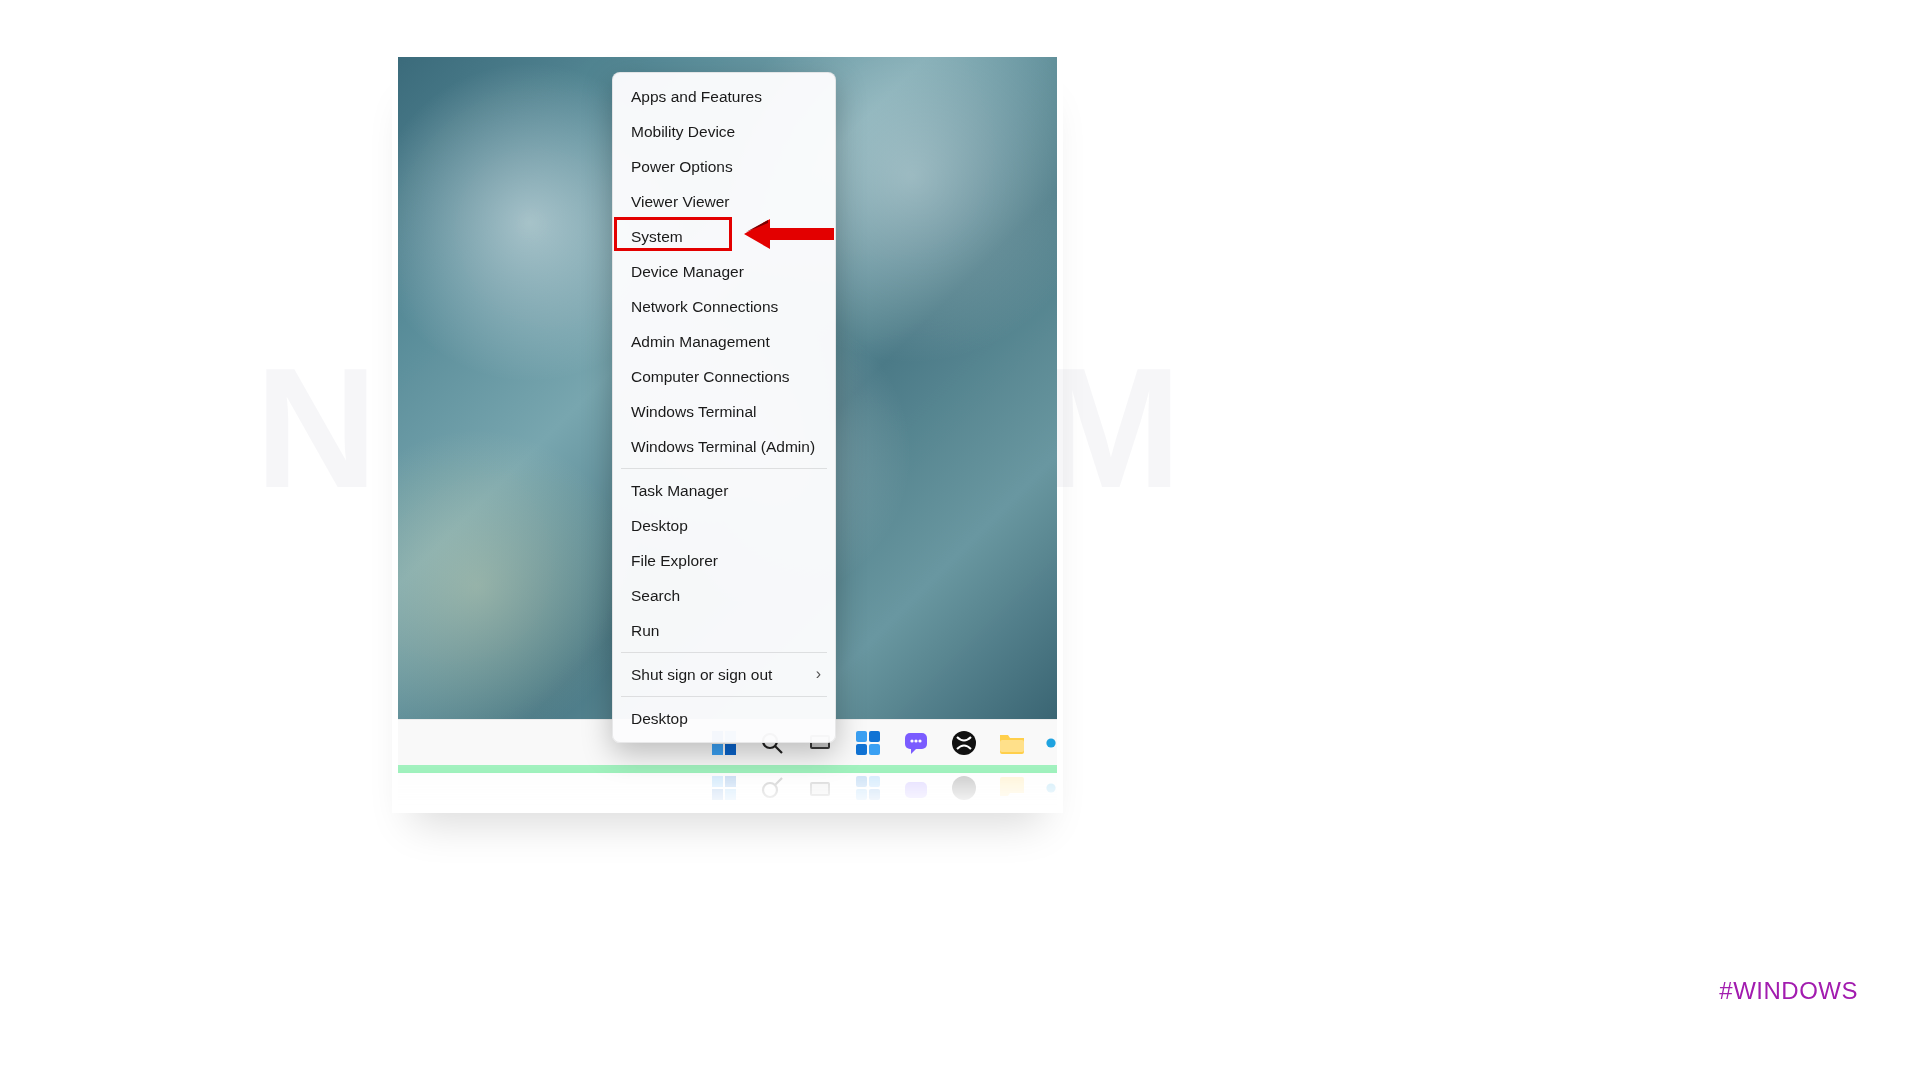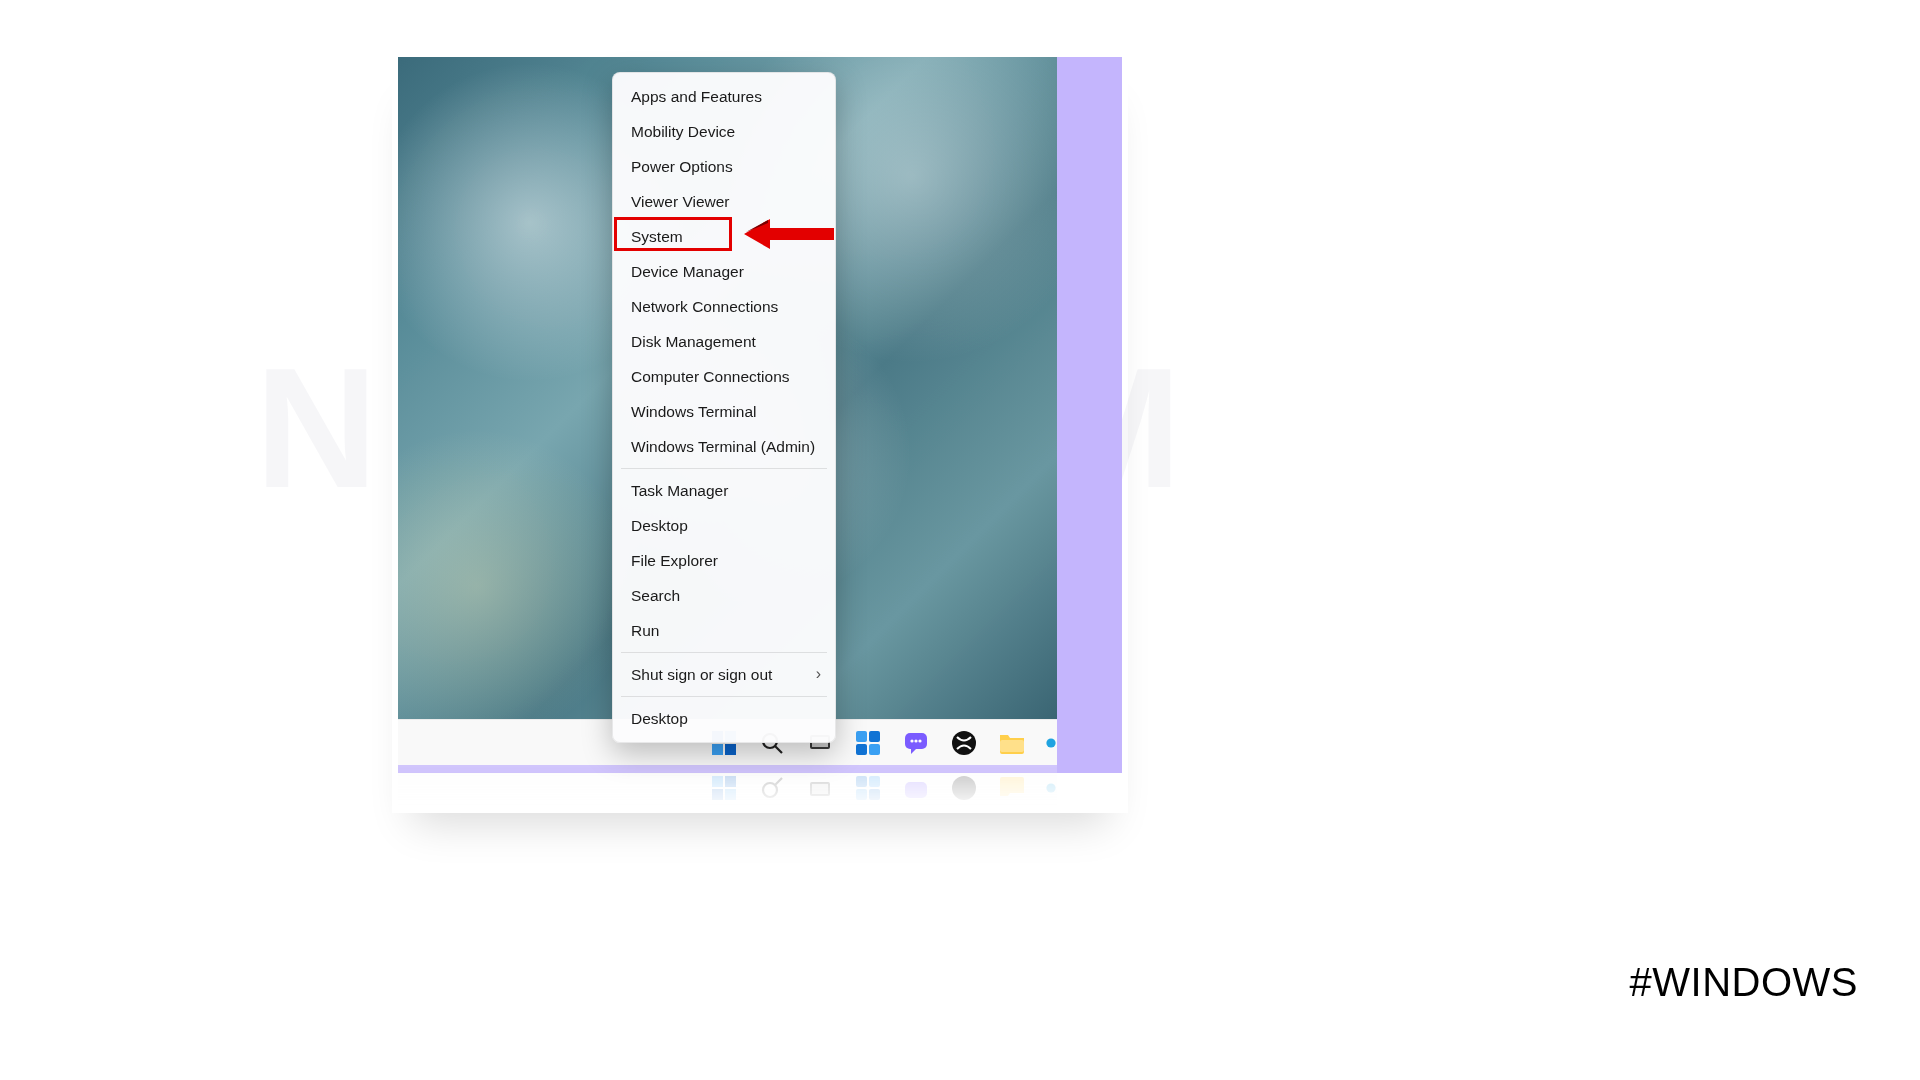--- a/index.html
+++ b/index.html
@@ -11,23 +11,23 @@
     font-family: "Segoe UI", Arial, sans-serif;
     overflow: hidden;
     position: relative;
   }
 
   
   .screenshot-frame {
     position: absolute;
     left: 398px;
     top: 57px;
-    width: 724px;   
+    width: 659px;   
     height: 716px;  
-    background: #c4b5fd;
+    background: #86efac;
   }
 
   
   .desktop-wallpaper {
     position: absolute;
     left: 0;
     top: 0;
     width: 659px;
     height: 662px; 
     background:
@@ -137,24 +137,24 @@
     width: 90px;
     height: 28px;
     pointer-events:none;
   }
 
   
   .hashtag {
     position: absolute;
     right: 62px;
     bottom: 75px;
-    font-size: 40px;
+    font-size: 24px;
     font-weight: 500;
     letter-spacing: 0.5px;
-    color: #000000;
+    color: #a21caf;
   }
 
   
   .watermark-left, .watermark-right {
     position: absolute;
     top: 330px;
     font-size: 170px;
     font-weight: 800;
     color: rgba(100,110,130,0.06);
     letter-spacing: -6px;
@@ -293,21 +293,21 @@
   </div>
 
   <div class="context-menu">
     <div class="menu-item">Apps and Features</div>
     <div class="menu-item">Mobility Device</div>
     <div class="menu-item">Power Options</div>
     <div class="menu-item">Viewer Viewer</div>
     <div class="menu-item">System</div>
     <div class="menu-item">Device Manager</div>
     <div class="menu-item">Network Connections</div>
-    <div class="menu-item">Disk Management</div>
+    <div class="menu-item">Admin Management</div>
     <div class="menu-item">Computer Connections</div>
     <div class="menu-item">Windows Terminal</div>
     <div class="menu-item">Windows Terminal (Admin)</div>
 
     <div class="menu-sep"></div>
 
     <div class="menu-item">Task Manager</div>
     <div class="menu-item">Desktop</div>
     <div class="menu-item">File Explorer</div>
     <div class="menu-item">Search</div>

